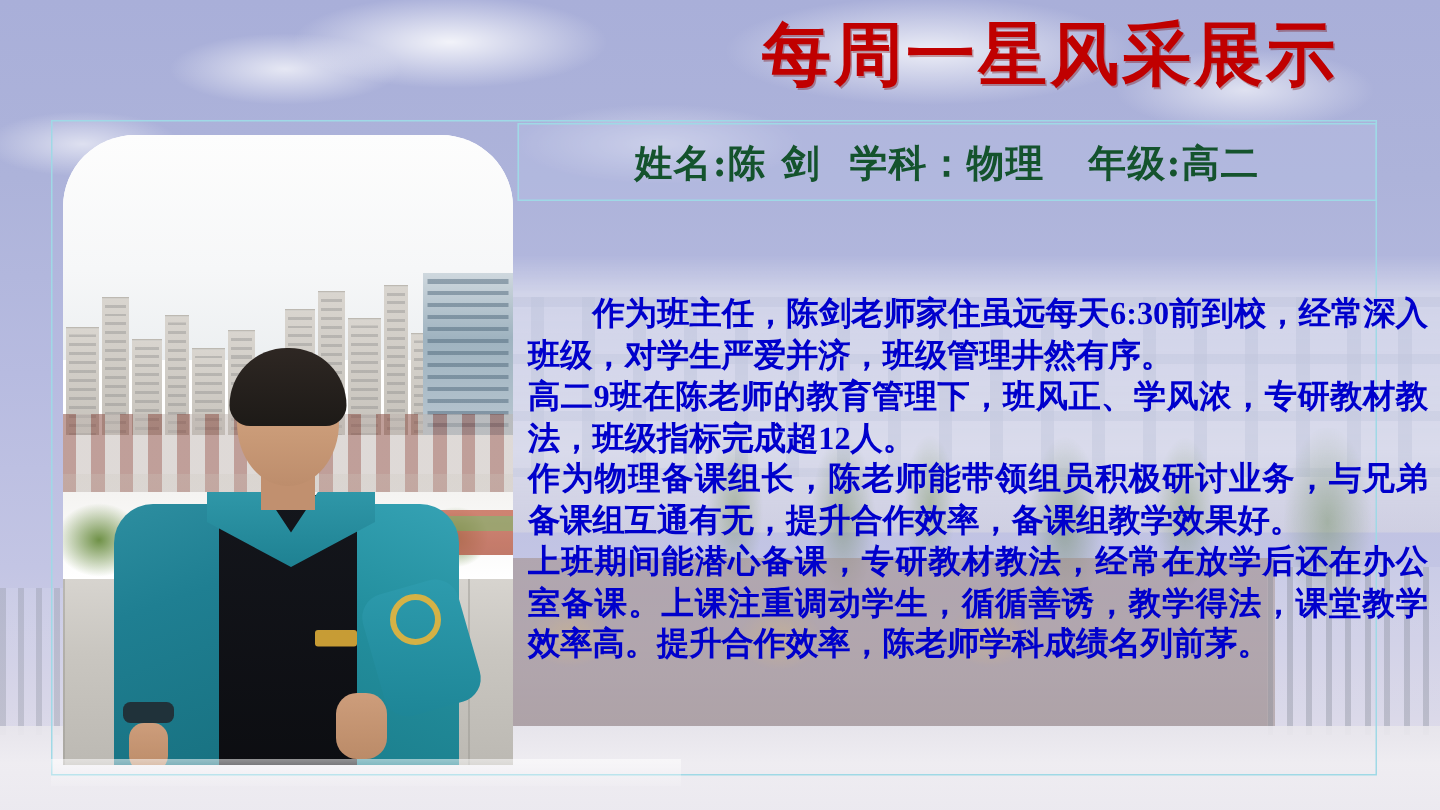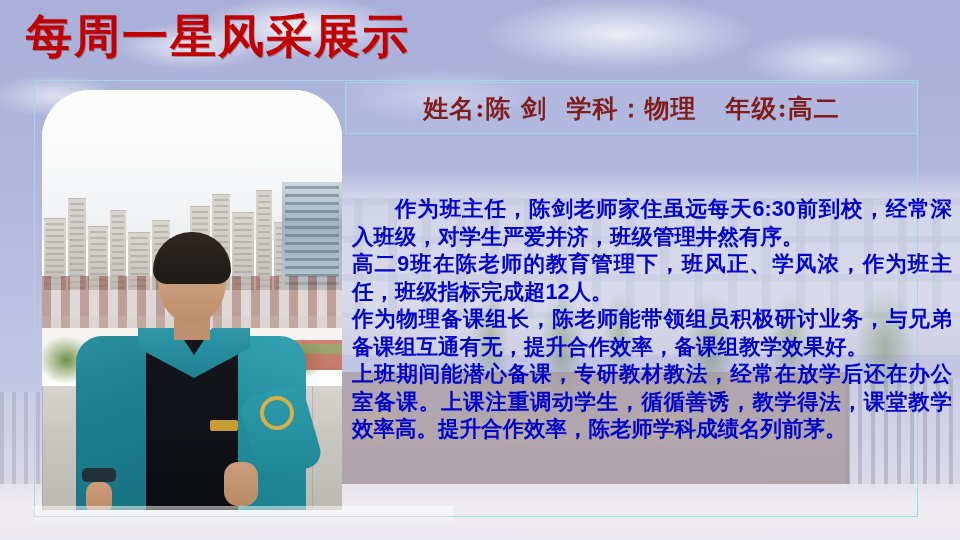--- a/index.html
+++ b/index.html
@@ -91,21 +91,21 @@
   
   .frame{
     position:absolute;left:34px;top:80px;width:884px;height:437px;
     border:1px solid #9fd9e6;
     pointer-events:none;
   }
 
   
   .title{
     position:absolute;left:0;top:6px;width:892px;
-    text-align:left;
+    text-align:right;
     font-family:"DejaVu Sans","Liberation Sans",sans-serif;
     font-weight:bold;
     font-size:46px;
     letter-spacing:2px;
     color:#c00000;
     text-shadow:1px 1px 0 rgba(120,0,0,.35);
     white-space:nowrap;
     padding-left:26px;
   }
 
@@ -113,40 +113,40 @@
   .info-box{
     position:absolute;left:345px;top:82px;width:573px;height:52px;
     background:rgba(190,196,232,.30);
     border:1px solid #9fd9e6;
     display:flex;align-items:center;justify-content:center;
   }
   .info-line{
     font-family:"DejaVu Serif","Liberation Serif",serif;
     font-weight:bold;
     font-size:25px;
-    color:#7f1d1d;
+    color:#14532d;
     letter-spacing:1px;
     white-space:pre;
   }
 
   
   .reason-head{
     position:absolute;left:372px;top:139px;
     font-family:"DejaVu Serif","Liberation Serif",serif;
     font-weight:bold;
     font-size:31px;
     color:#ff0000;
     letter-spacing:1px;
     white-space:nowrap;
   }
 
   
   .body-text{
     position:absolute;left:352px;top:196px;width:600px;
-    font-family:Liberation Sans, sans-serif;
+    font-family:Liberation Serif, serif;
     font-weight:bold;
     font-size:21.5px;
     line-height:27.5px;
     color:#0000cc;
     text-align:justify;
     text-justify:inter-ideograph;
   }
   .body-text p{margin:0;}
   .body-text p.ind{text-indent:2em;}
 
@@ -287,18 +287,18 @@
   </div>
   <div class="ph-gloss"></div>
 
   <div class="info-box">
     <span class="info-line">姓名:陈 剑  学科：物理   年级:高二</span>
   </div>
 
 
   <div class="body-text">
     <p class="ind">作为班主任，陈剑老师家住虽远每天6:30前到校，经常深入班级，对学生严爱并济，班级管理井然有序。</p>
-    <p>高二9班在陈老师的教育管理下，班风正、学风浓，作为班主任，班级指标完成超12人。</p>
+    <p>高二9班在陈老师的教育管理下，班风正、学风浓，专研教材教法，班级指标完成超12人。</p>
     <p>作为物理备课组长，陈老师能带领组员积极研讨业务，与兄弟备课组互通有无，提升合作效率，备课组教学效果好。</p>
     <p>上班期间能潜心备课，专研教材教法，经常在放学后还在办公室备课。上课注重调动学生，循循善诱，教学得法，课堂教学效率高。提升合作效率，陈老师学科成绩名列前茅。</p>
   </div>
 
 </div>
 
 </body></html>

